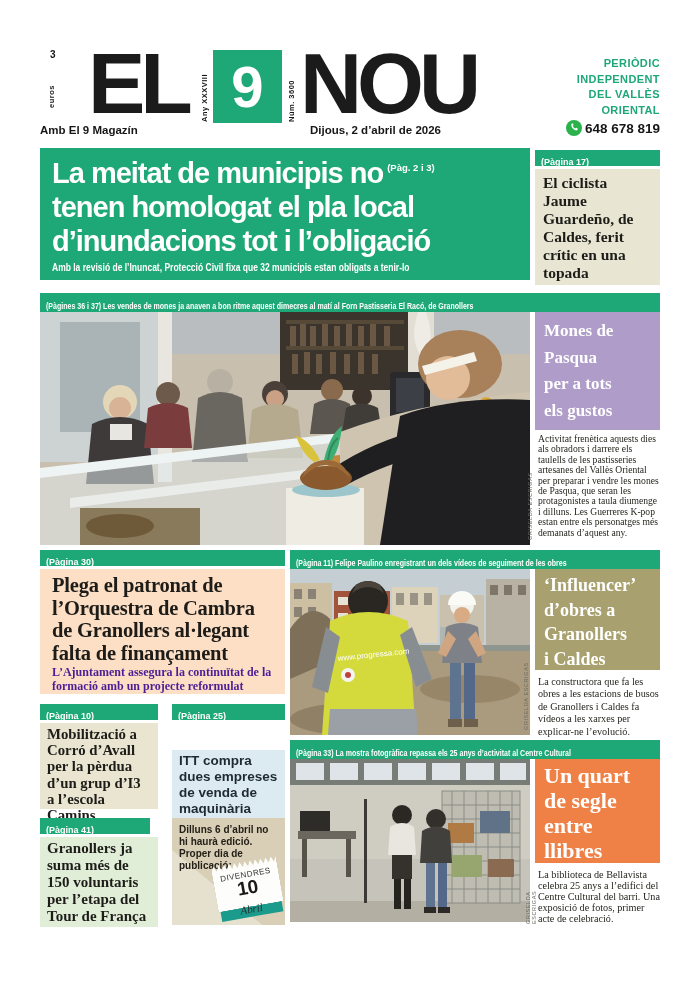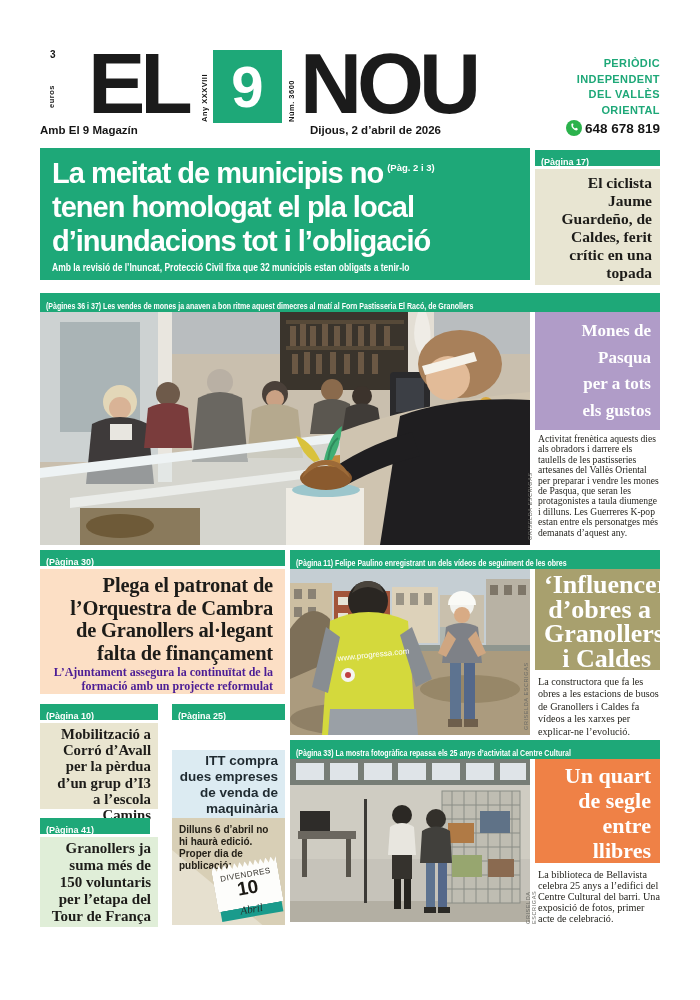--- a/index.html
+++ b/index.html
@@ -36,31 +36,31 @@
   .lead-kicker{font:bold 9.5px "Liberation Sans",sans-serif;letter-spacing:0;color:#fff;vertical-align:12px;margin-left:4px;}
   .lead-sub{position:absolute;left:12px;bottom:7px;font:bold 10px "Liberation Sans",sans-serif;color:#fff;white-space:nowrap;transform:scaleX(.85);transform-origin:left center;}
 
   
   .strip{background:var(--green);color:#fff;font:bold 9px/16px "Liberation Sans",sans-serif;padding:4px 6px;box-sizing:border-box;height:16px;overflow:hidden;}
   .caption{height:19px;line-height:19px;}
   .caption span{display:inline-block;font-size:8.8px;white-space:nowrap;transform:scaleX(.8);transform-origin:left center;}
 
   
   .serif{font-family:"Liberation Serif","DejaVu Serif",serif;}
-  .box{box-sizing:border-box;text-align:right;}
+  .box{box-sizing:border-box;}
   .cyclist-box{left:535px;top:169px;width:125px;height:116px;background:#e8e5d2;padding:5px 8px;font:bold 15.5px/18px "Liberation Serif",serif;color:#1d1c19;}
   .mones-box{left:535px;top:312px;width:125px;height:118px;background:#b09cc8;padding:6px 9px;}
   .col-title{font-weight:bold;font-family:"Liberation Serif","DejaVu Serif",serif;color:#fff;white-space:pre-line;}
   .mones-box .col-title{font-size:17px;line-height:26.5px;}
   .mones-body{left:538px;top:434px;width:122px;font:9.6px/10.4px "Liberation Serif",serif;color:#26251f;}
   .orq-box{left:40px;top:569px;width:245px;height:125px;background:#fcdfc5;padding:5px 12px;}
   .orq-head{font:bold 20.5px/22.5px "Liberation Serif",serif;color:#1d1c19;letter-spacing:-.2px;}
   .orq-sub{font:bold 12px/13.5px "Liberation Serif",serif;color:#4c1d95;margin-top:2px;}
   .olive-box{left:535px;top:569px;width:125px;height:101px;background:#a8a06e;padding:4px 9px;}
-  .olive-box .col-title{font-size:26px;line-height:24.5px;}
+  .olive-box .col-title{font-size:18px;line-height:24.5px;}
   .infl-body{left:538px;top:676px;width:122px;font:10.2px/12.4px "Liberation Serif",serif;color:#26251f;}
   .small-box{padding:3px 7px;font-weight:bold;color:#1d1c19;}
   .mob-box{left:40px;top:723px;width:118px;height:86px;background:#e9e5d0;font:bold 14.8px/16.2px "Liberation Serif",serif;}
   .itt-box{left:172px;top:750px;width:113px;height:86px;background:#dcebf2;font:bold 13.5px/16px "Liberation Sans",sans-serif;color:#1f2a30;}
   .vol-box{left:40px;top:837px;width:118px;height:90px;background:#e0eed8;font:bold 15px/17px "Liberation Serif",serif;}
   .orange-box{left:535px;top:759px;width:125px;height:104px;background:#ef8146;padding:4px 9px;}
   .orange-box .col-title{font-size:22px;line-height:25px;}
   .llib-body{left:538px;top:869px;width:122px;font:10.2px/11px "Liberation Serif",serif;color:#26251f;}
 
   

